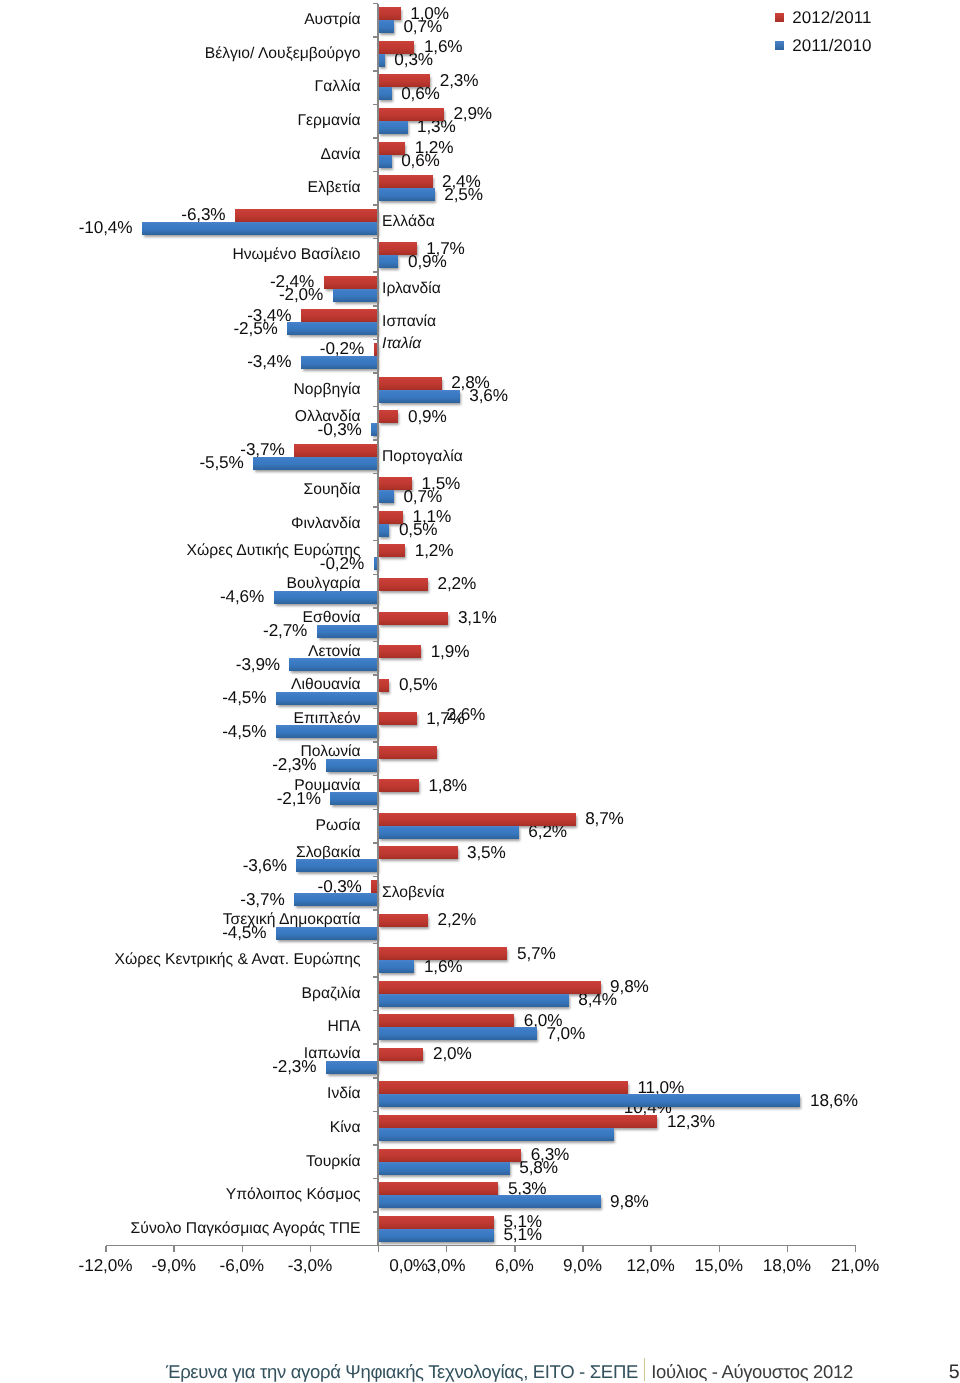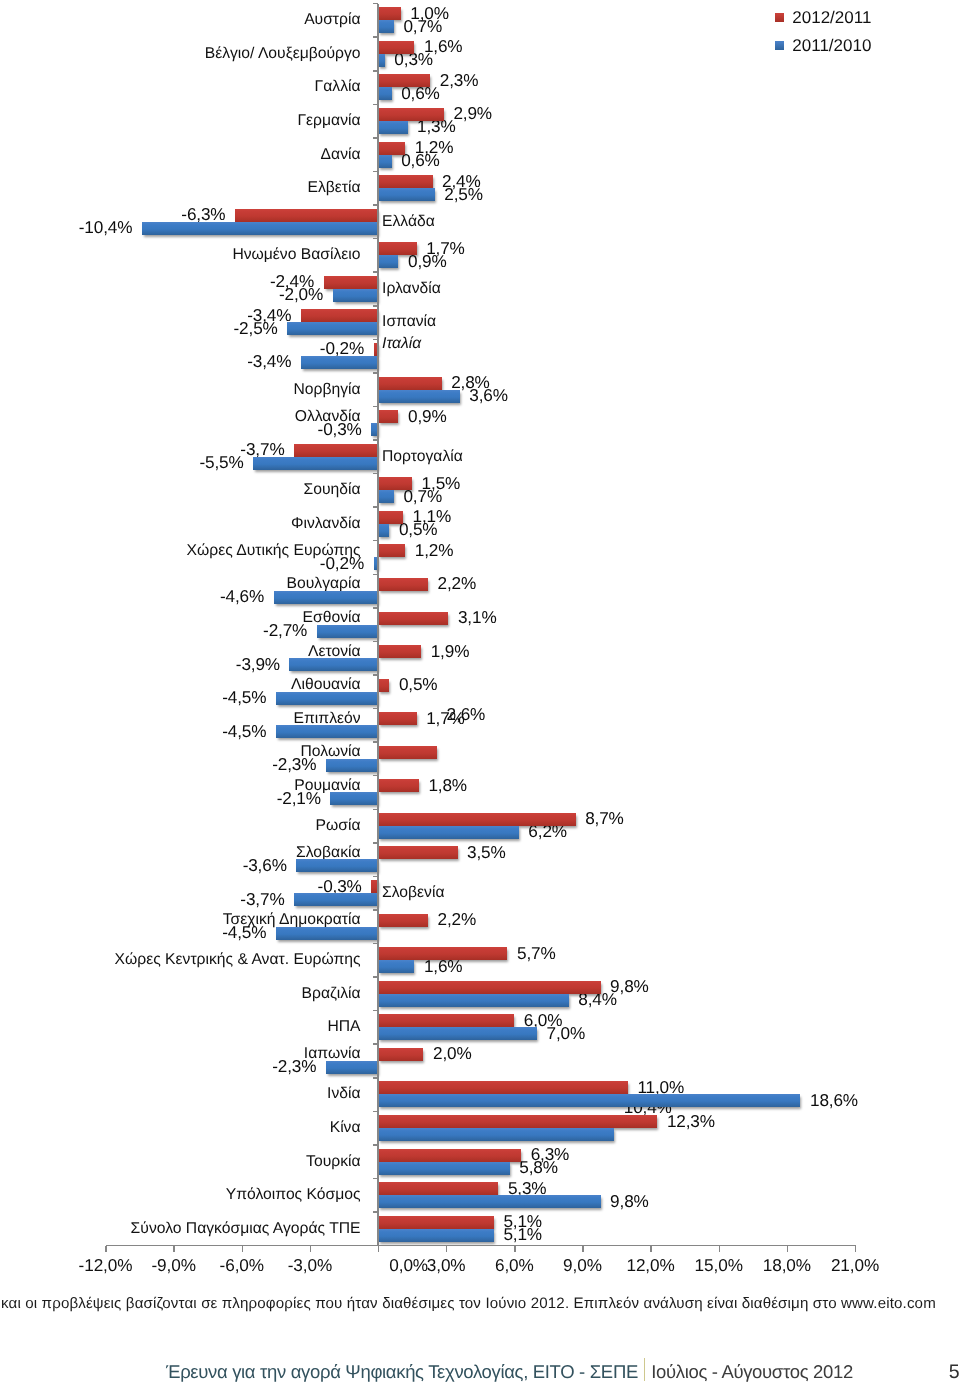--- a/index.html
+++ b/index.html
@@ -284,20 +284,19 @@
     <div class="legend-row" style="left:774.8px;top:8.5px;">
       <span class="legend-swatch" style="background:linear-gradient(to bottom,#cd423b,#a72f26)"></span>
       <span class="legend-text">2012/2011</span>
     </div>
     <div class="legend-row" style="left:774.8px;top:36.5px;">
       <span class="legend-swatch" style="background:linear-gradient(to bottom,#4b83cb,#2e639c)"></span>
       <span class="legend-text">2011/2010</span>
     </div>
   </div>
 <div class="caption" id="caption">
-  <div class="l2">και οι προβλέψεις βασίζονται σε πληροφορίες που ήταν διαθέσιμες τον Ιούνιο 2012. Επιπλεόν ανάλυση είναι διαθέσιμη στο www.eito.com</div>
 </div>
 <div class="footer" id="footer">
   <span class="footer-title">Έρευνα για την αγορά Ψηφιακής Τεχνολογίας, ΕΙΤΟ - ΣΕΠΕ</span>
   <span class="footer-sep">|</span>
   <span class="footer-sub">Ιούλιος - Αύγουστος 2012</span>
 </div>
 <div class="footer-page" id="pagenum">5</div>
 
 </body></html>

